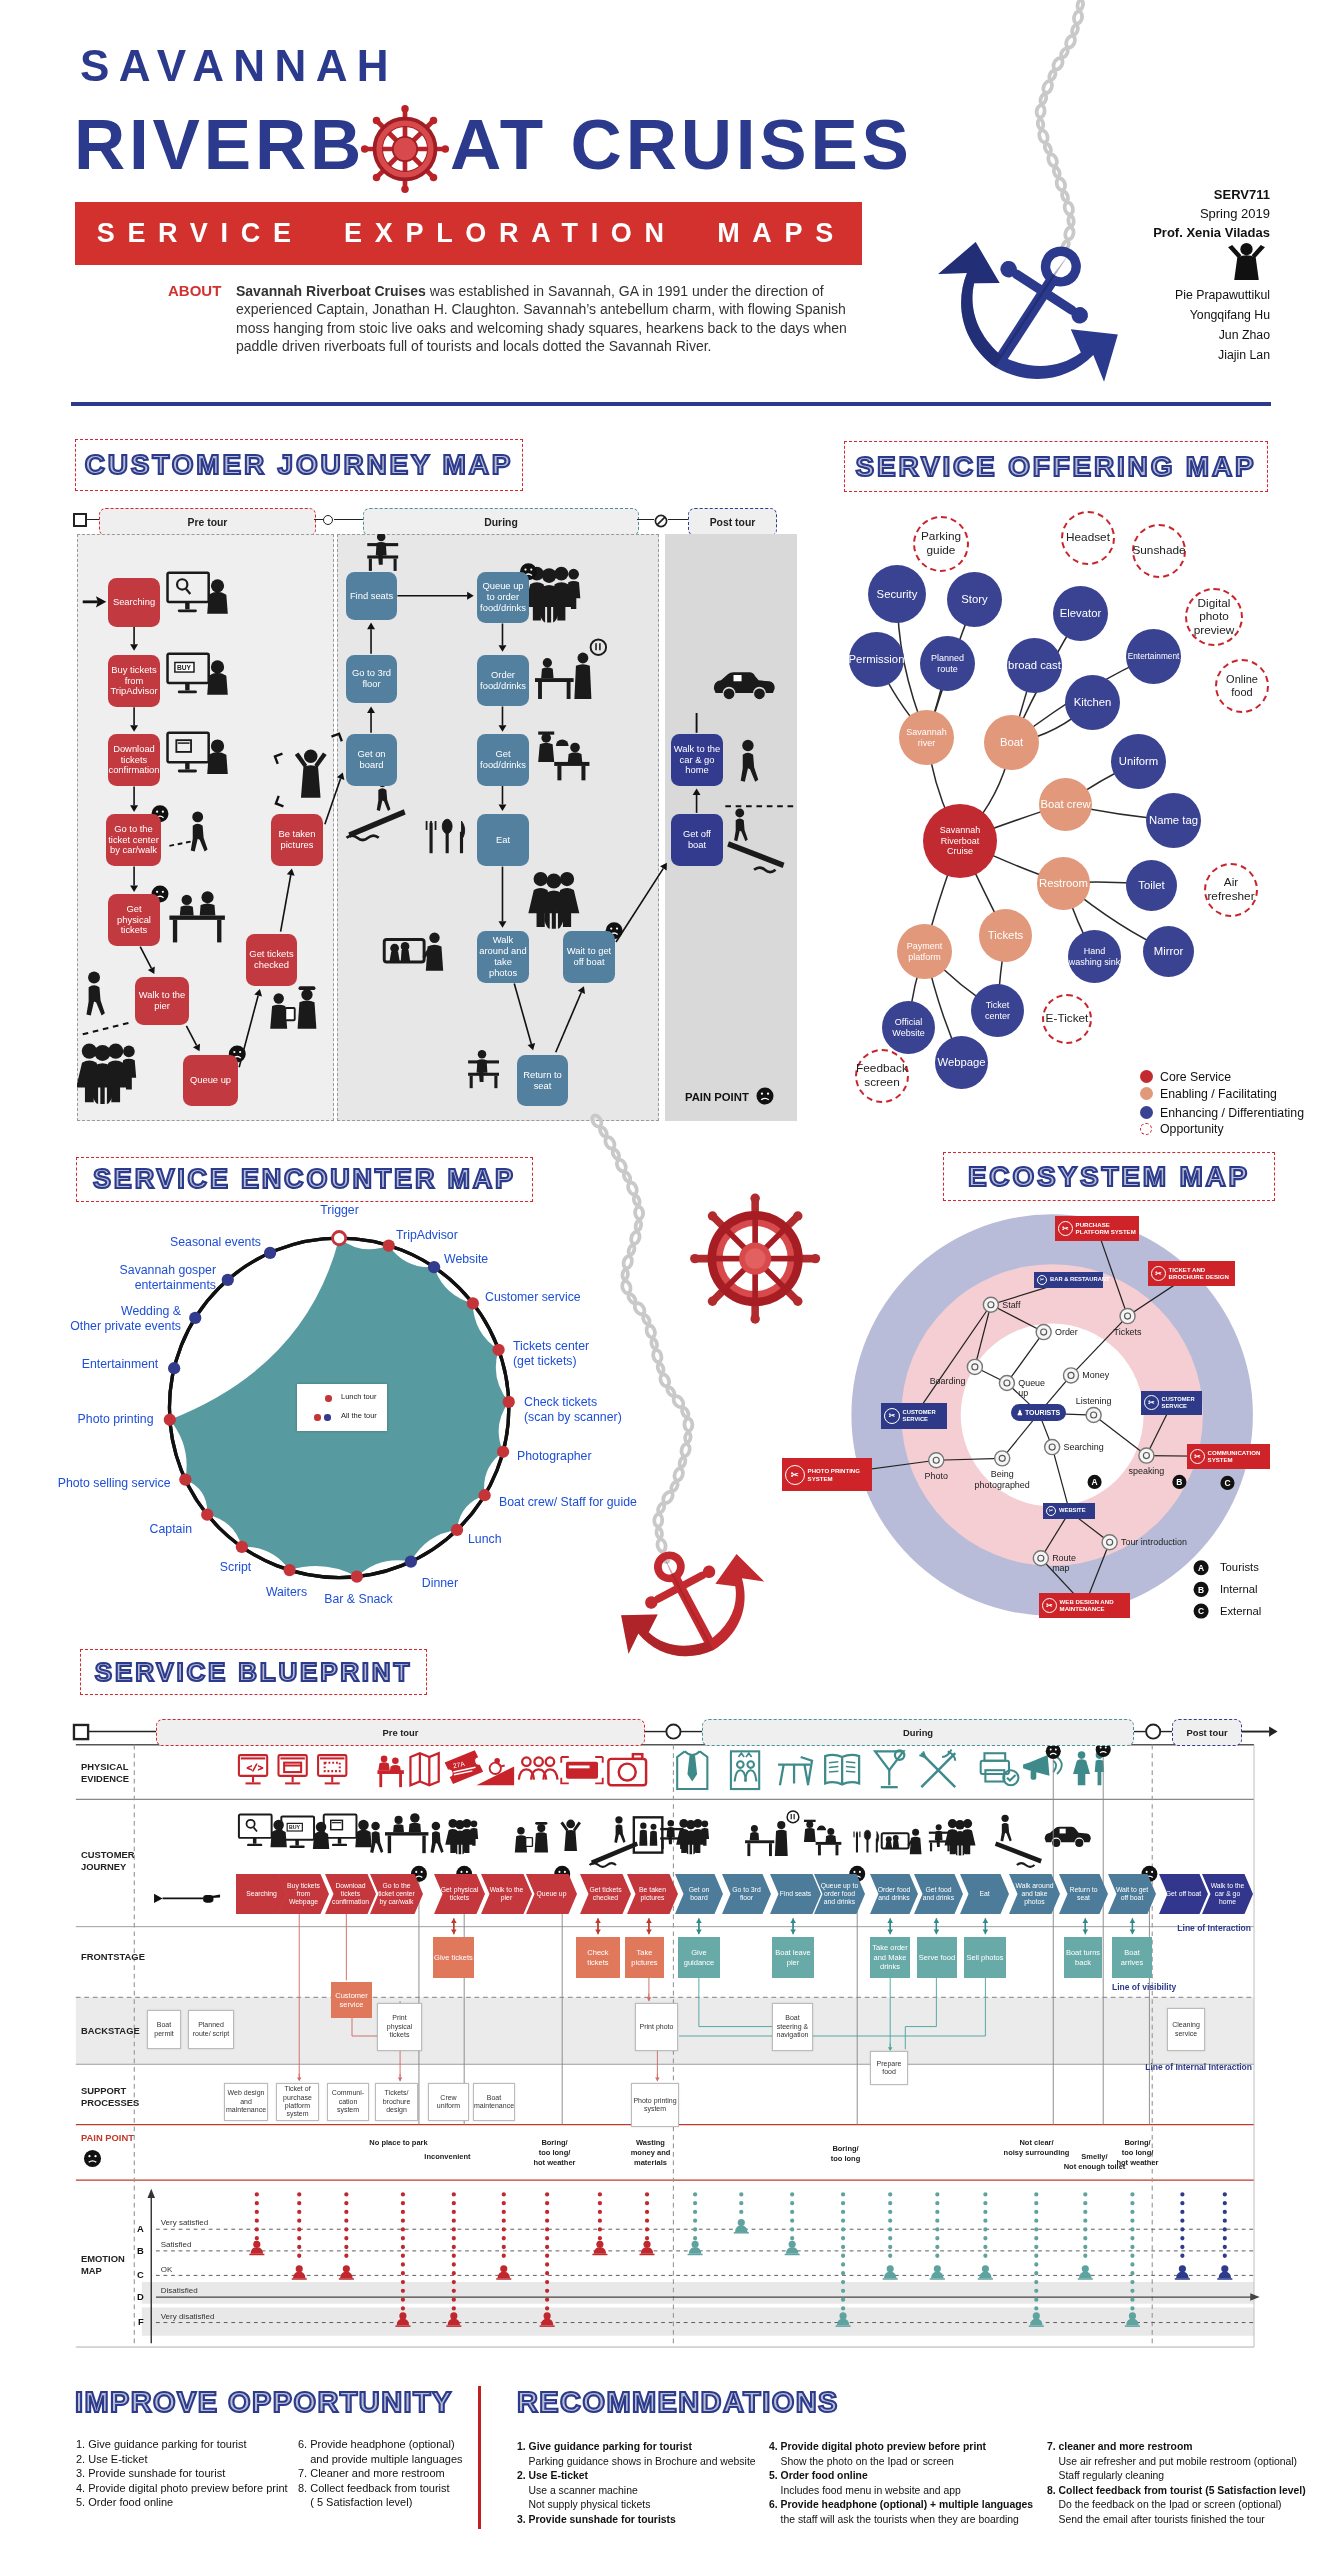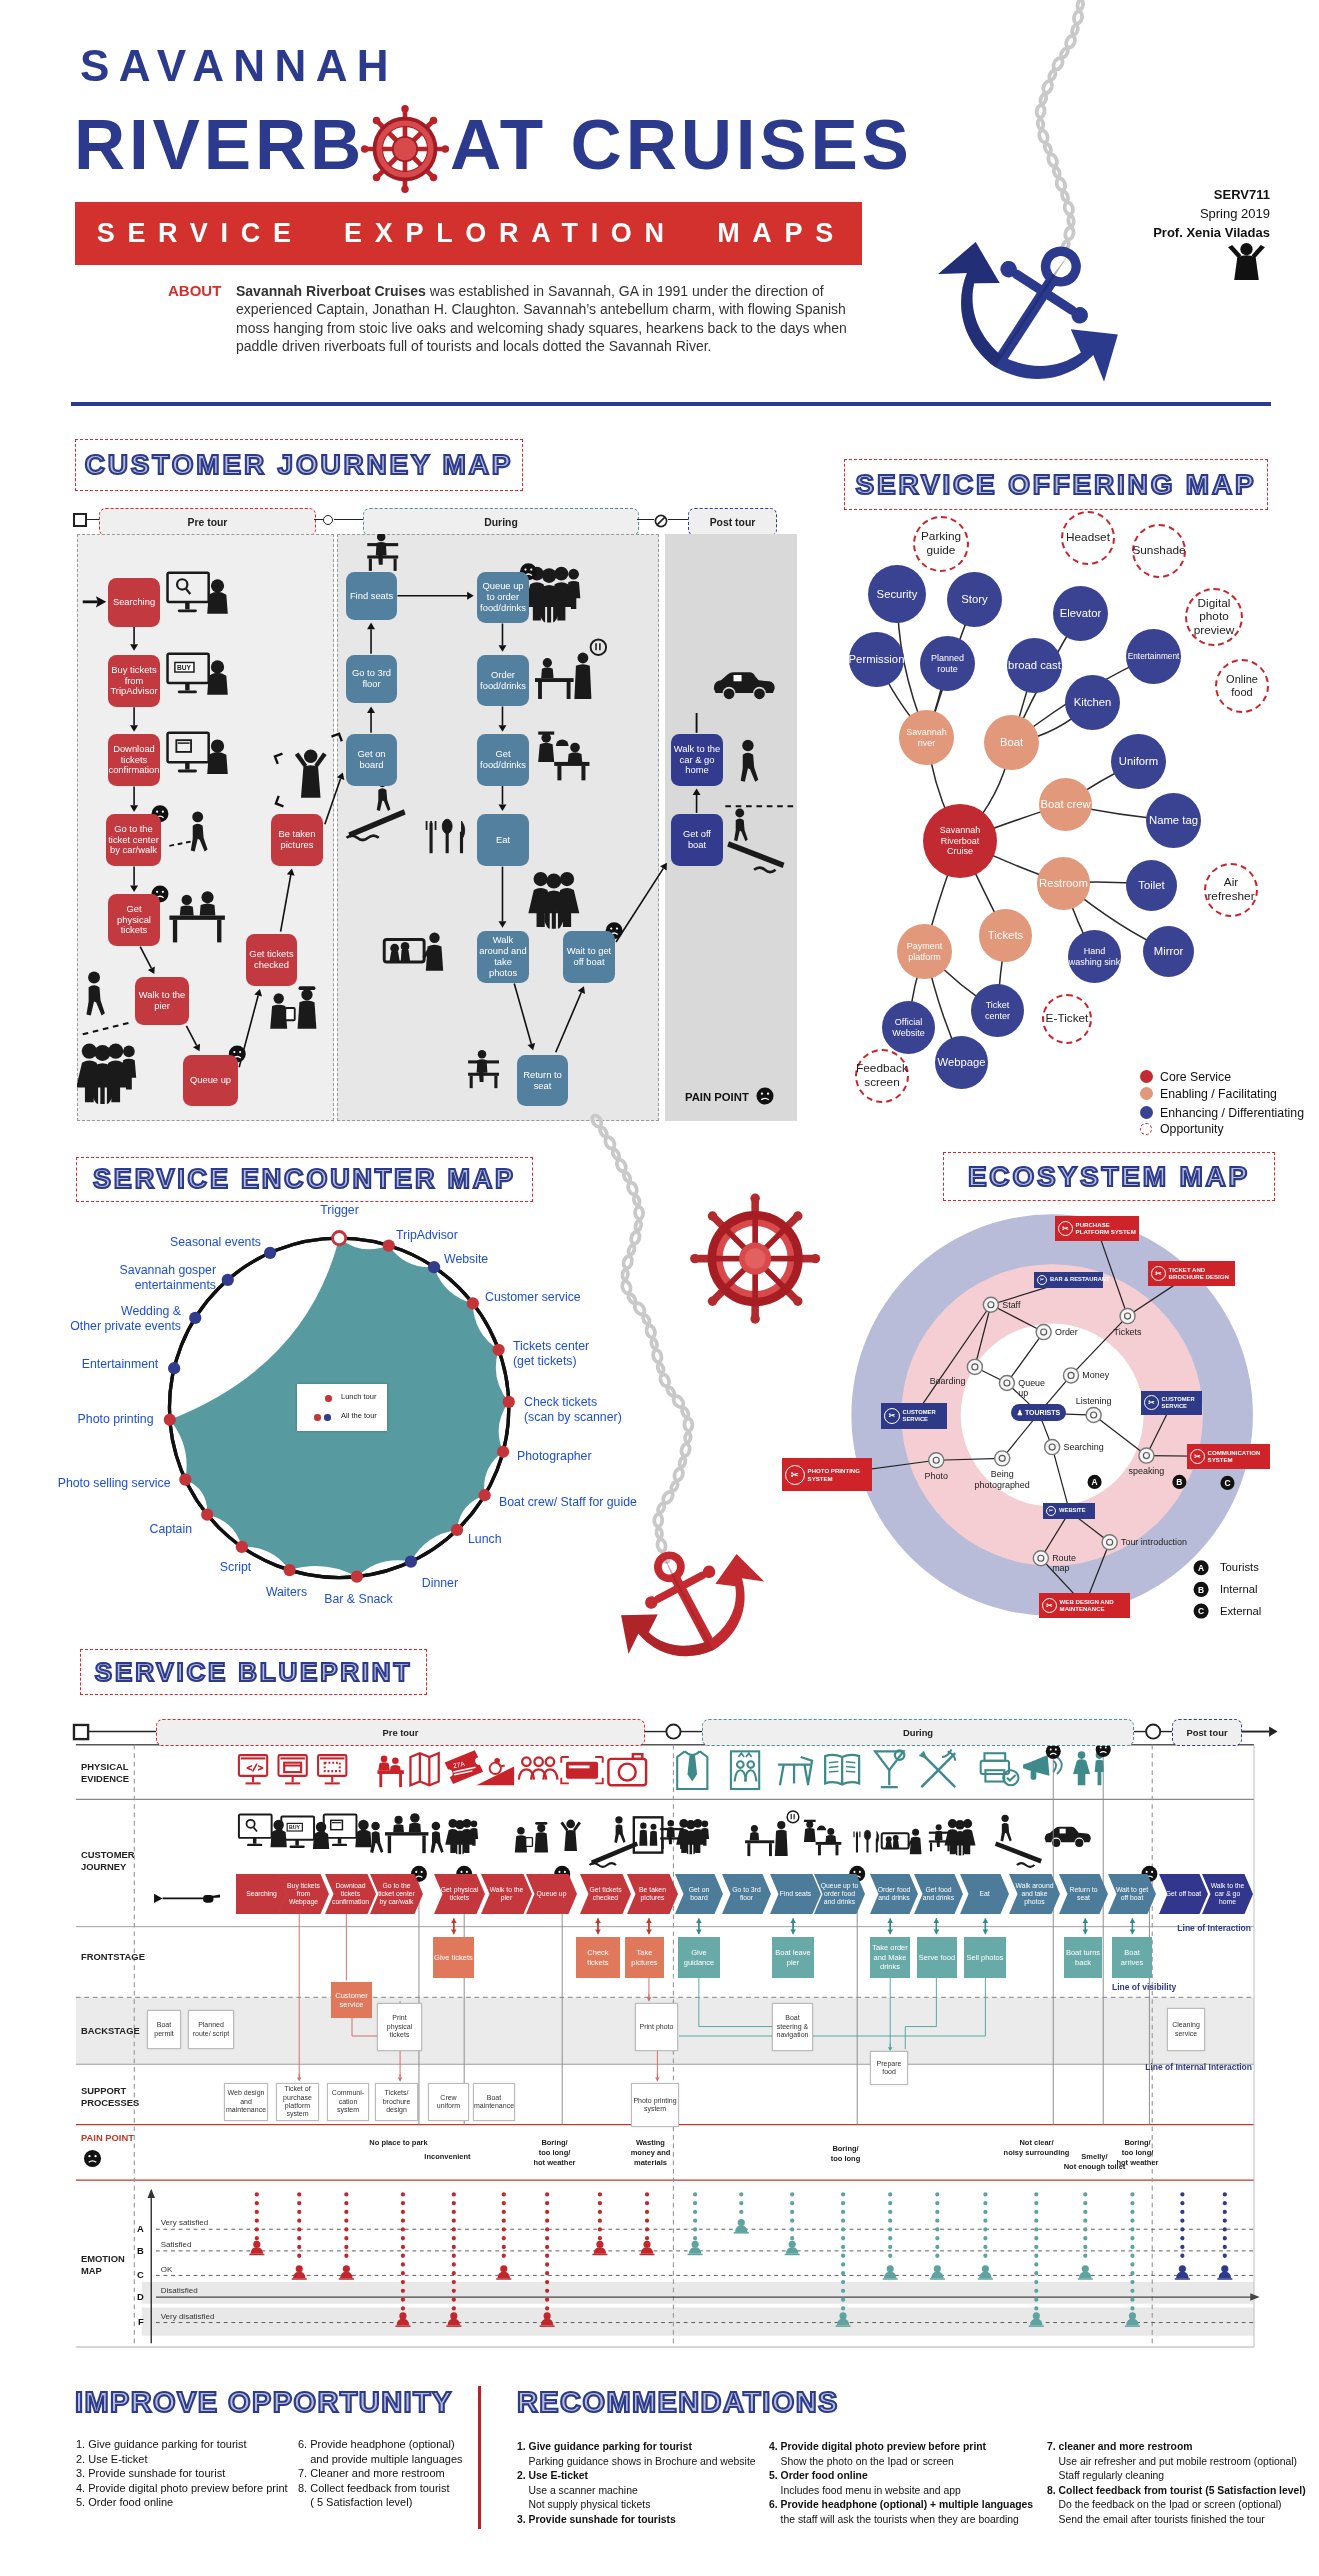--- a/index.html
+++ b/index.html
@@ -100,20 +100,21 @@
 
 <svg class="abs" style="left:1225px;top:241px;" width="43" height="41" viewBox="0 0 42 40">
       <g fill="#111">
         <circle cx="21" cy="8" r="6"></circle>
         <path d="M12 16 Q21 12 30 16 L33 38 L9 38 Z"></path>
         <path d="M13 17 L3 6 L7 4 L16 14 Z"></path>
         <path d="M29 17 L39 6 L35 4 L26 14 Z"></path>
       </g>
     </svg>
 
+<div class="abs" style="left:1056px;top:286px;width:214px;text-align:right;font-size:12.3px;color:#111;line-height:1.62;">Pie Prapawuttikul<br>Yongqifang Hu<br>Jun Zhao<br>Jiajin Lan</div>
 
 <div class="abs" style="left:71px;top:402px;width:1200px;height:3.8px;background:#2b3a8c;"></div>
 
 <div class="badge" style="left:75px;top:439px;width:446px;height:50px;">
       <span class="hdr" style="font-size:28px;">CUSTOMER JOURNEY MAP</span>
     </div>
 
 <div class="abs" style="left:73px;top:513px;width:14px;height:14px;border:2.4px solid #222;background:#fff;box-sizing:border-box;"></div>
 <div class="abs" style="left:87px;top:519px;width:12.3px;height:1.4px;background:#222;"></div>
 <div class="tab" style="left:99px;top:508px;width:215px;height:26px;border:1.7px dashed #d8262c;">Pre tour</div>
@@ -459,21 +460,21 @@
 <div class="jbox blu" style="left:477px;top:931px;width:52px;height:52px;">Walk around and take photos</div>
 
 <div class="jbox blu" style="left:563px;top:931px;width:52px;height:52px;">Wait to get off boat</div>
 
 <div class="jbox blu" style="left:517px;top:1055px;width:51px;height:51px;">Return to seat</div>
 
 <div class="jbox nvy" style="left:671px;top:734px;width:52px;height:52px;">Walk to the car &amp; go home</div>
 
 <div class="jbox nvy" style="left:671px;top:814px;width:52px;height:52px;">Get off boat</div>
 
-<div class="badge" style="left:844px;top:441px;width:422px;height:49px;margin-top:18px;">
+<div class="badge" style="left:844px;top:441px;width:422px;height:49px;">
       <span class="hdr" style="font-size:28px;">SERVICE OFFERING MAP</span>
     </div>
 
 <svg class="abs" id="somart" style="left:811px;top:490px;" width="509" height="641" viewBox="0 0 540 680">
       <path d="M158 372 Q130 320 123 262" fill="none" stroke="#2a2a2a" stroke-width="1.6"></path>
       <path d="M158 372 Q202 328 213 268" fill="none" stroke="#2a2a2a" stroke-width="1.6"></path>
       <path d="M158 372 Q222 348 270 333" fill="none" stroke="#2a2a2a" stroke-width="1.6"></path>
       <path d="M158 372 Q222 402 268 417" fill="none" stroke="#2a2a2a" stroke-width="1.6"></path>
       <path d="M158 372 Q186 432 207 472" fill="none" stroke="#2a2a2a" stroke-width="1.6"></path>
       <path d="M158 372 Q132 442 121 489" fill="none" stroke="#2a2a2a" stroke-width="1.6"></path>

